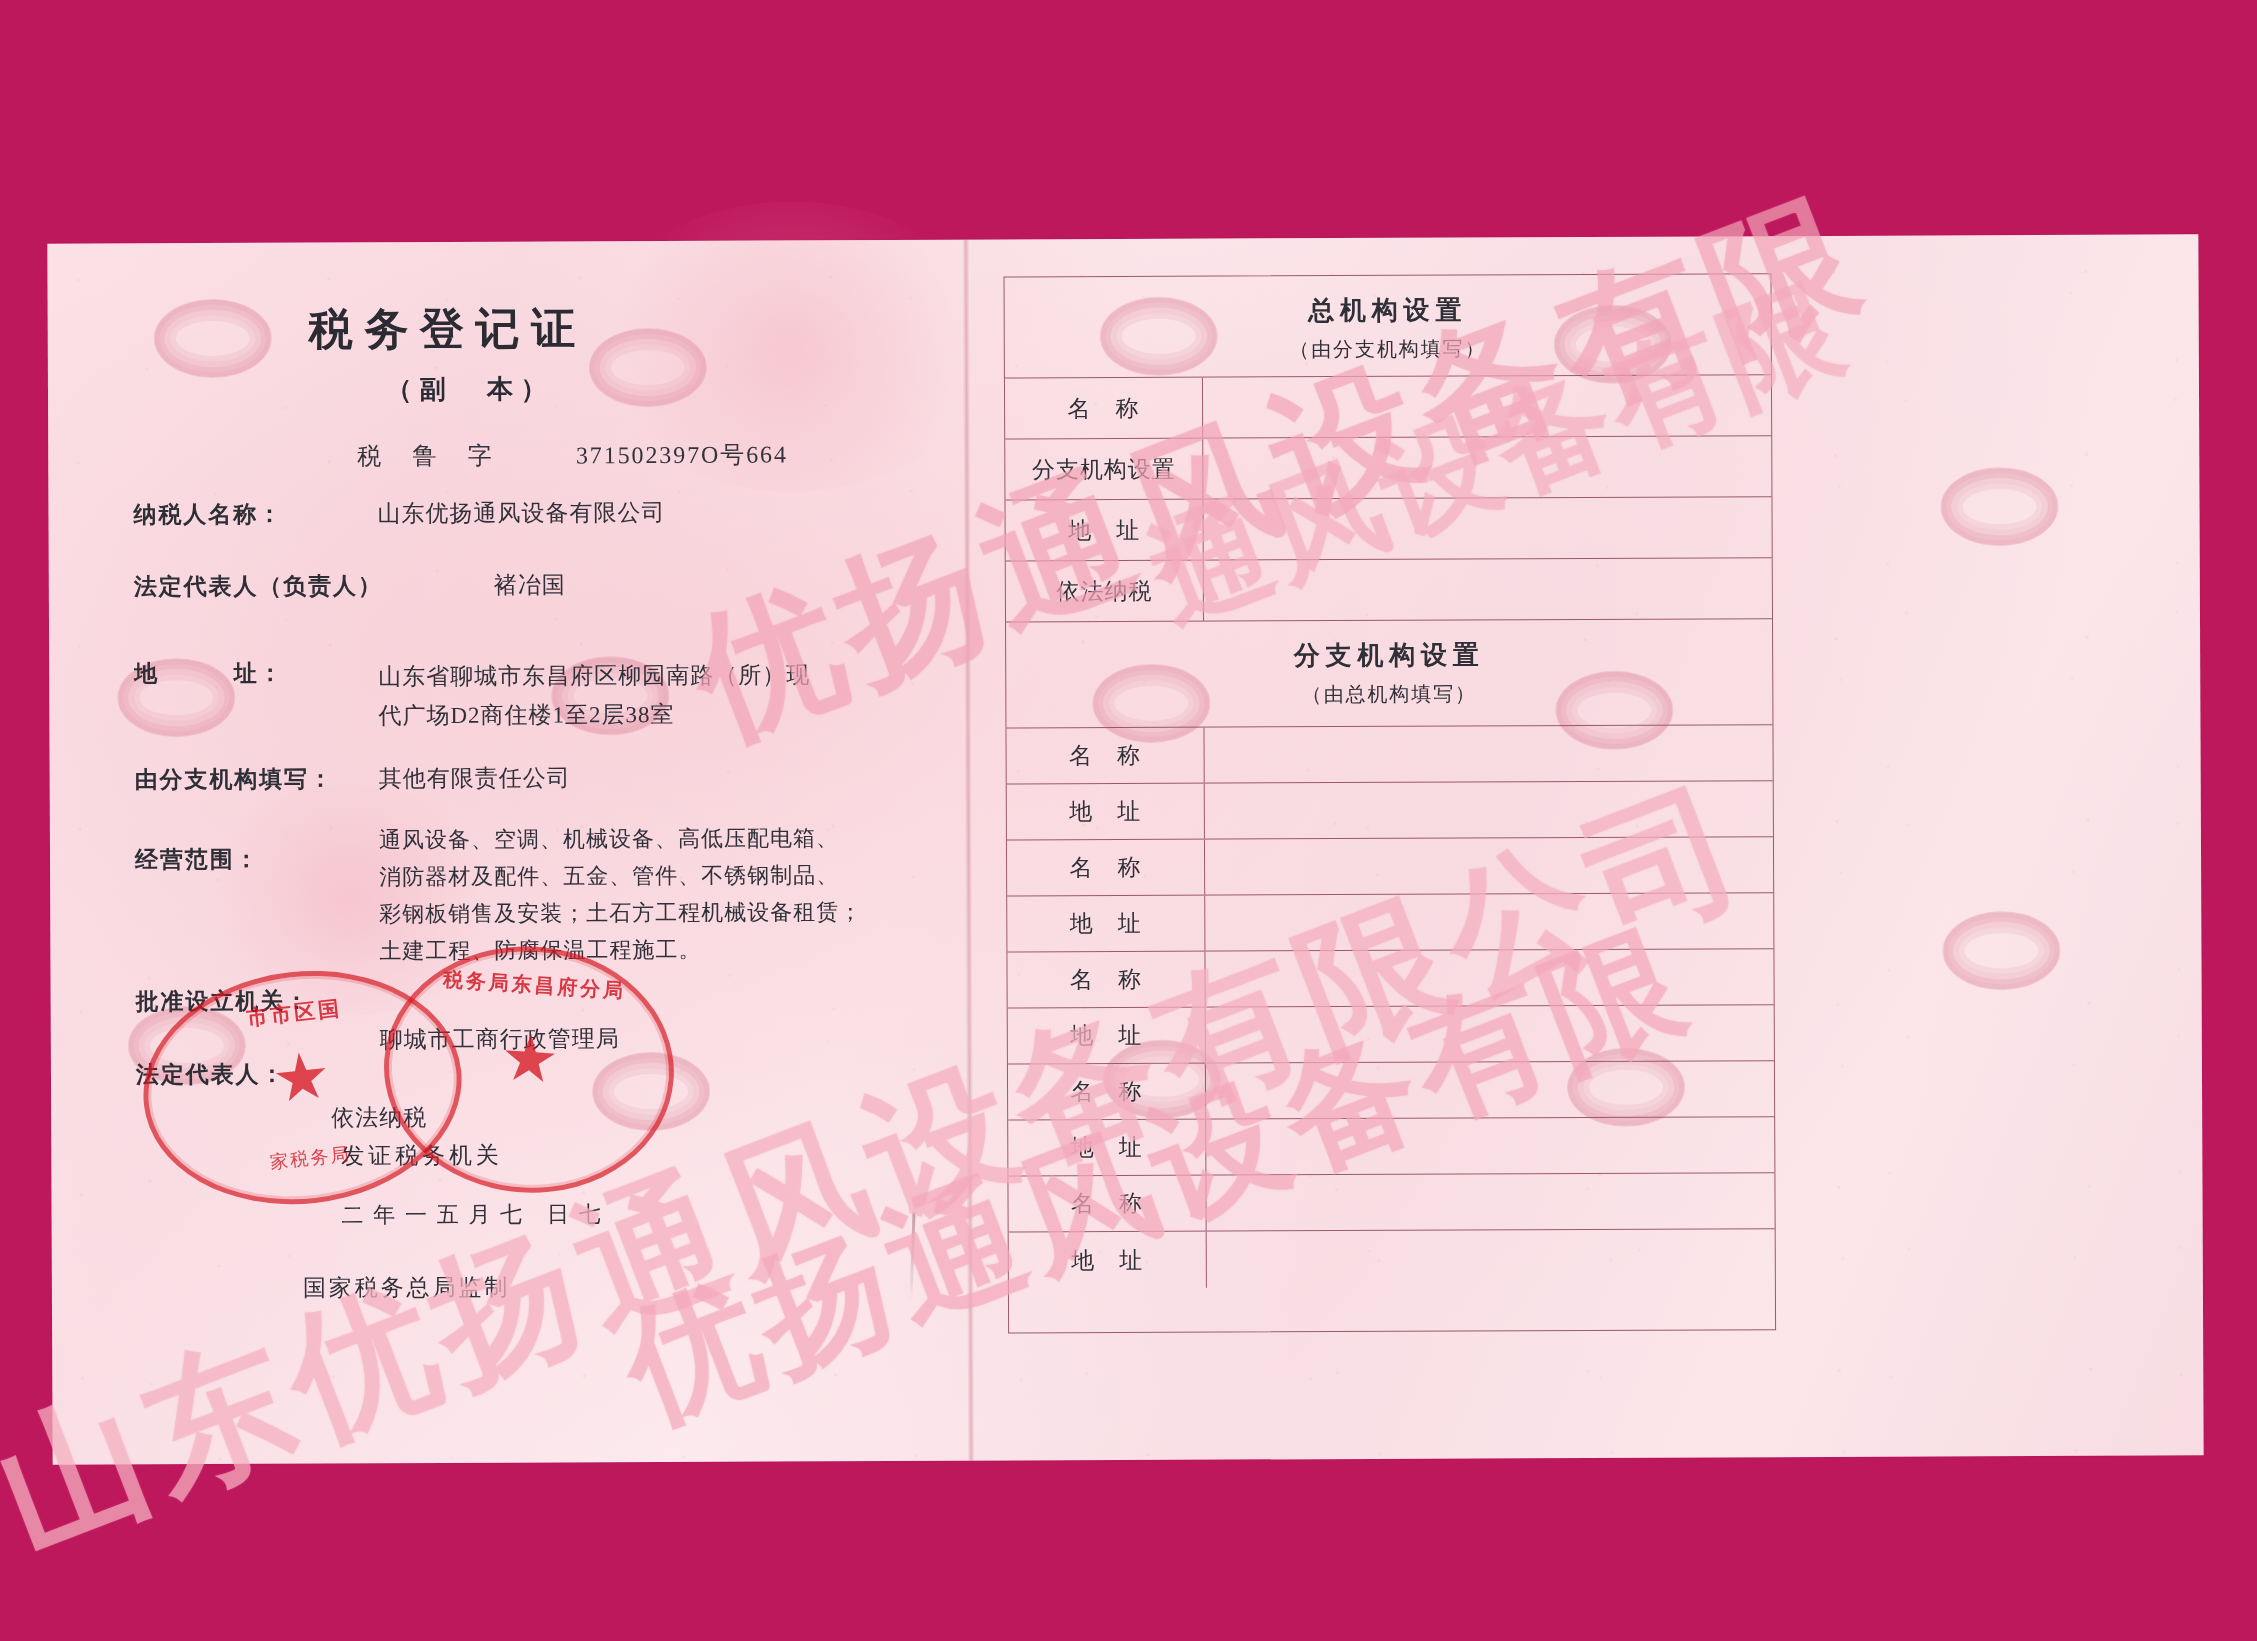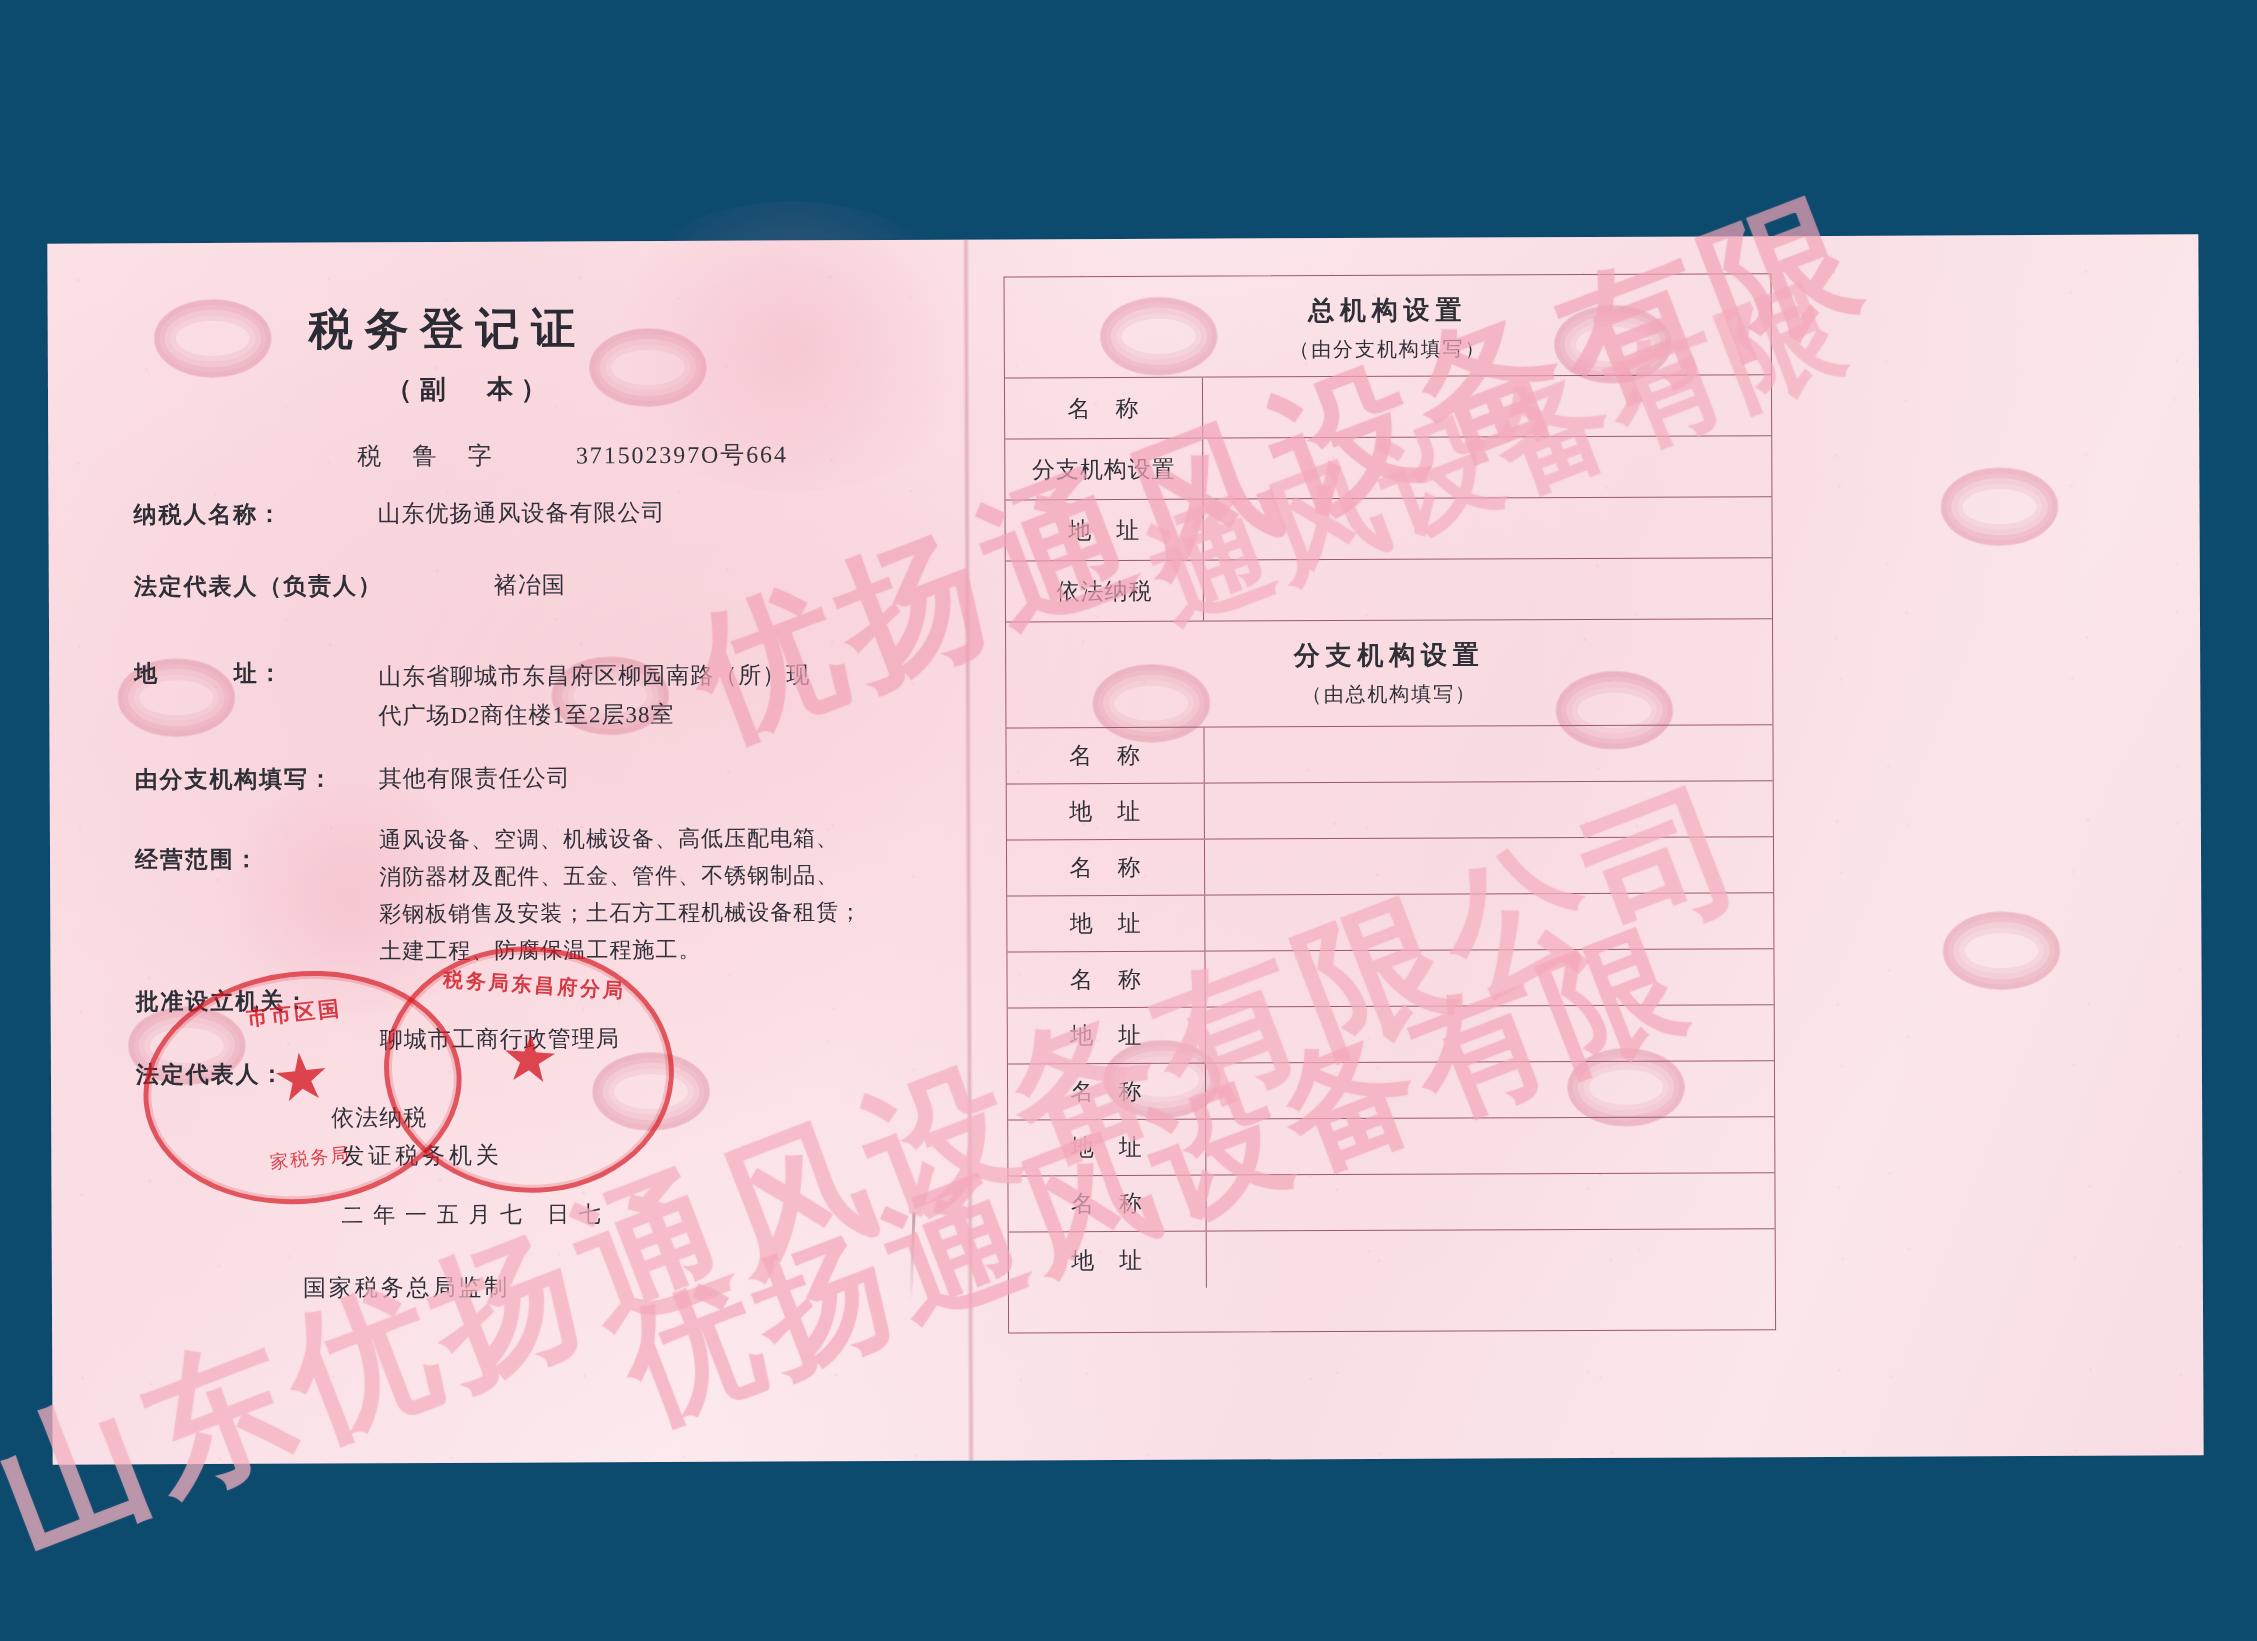--- a/index.html
+++ b/index.html
@@ -10,21 +10,21 @@
   body {
     width: 2257px;
     height: 1641px;
     font-family: "Liberation Serif", serif;
     overflow: hidden;
   }
   #page {
     position: relative;
     width: 2257px;
     height: 1641px;
-    background: #0c4a6e;
+    background: #be185d;
   }
   
   #sheet {
     position: absolute;
     left: 50px;
     top: 239px;
     width: 2151px;
     height: 1221px;
     background:
       radial-gradient(ellipse at 30% 35%, rgba(246,196,205,0.55) 0%, rgba(250,218,224,0.30) 45%, rgba(252,232,236,0.12) 70%),

